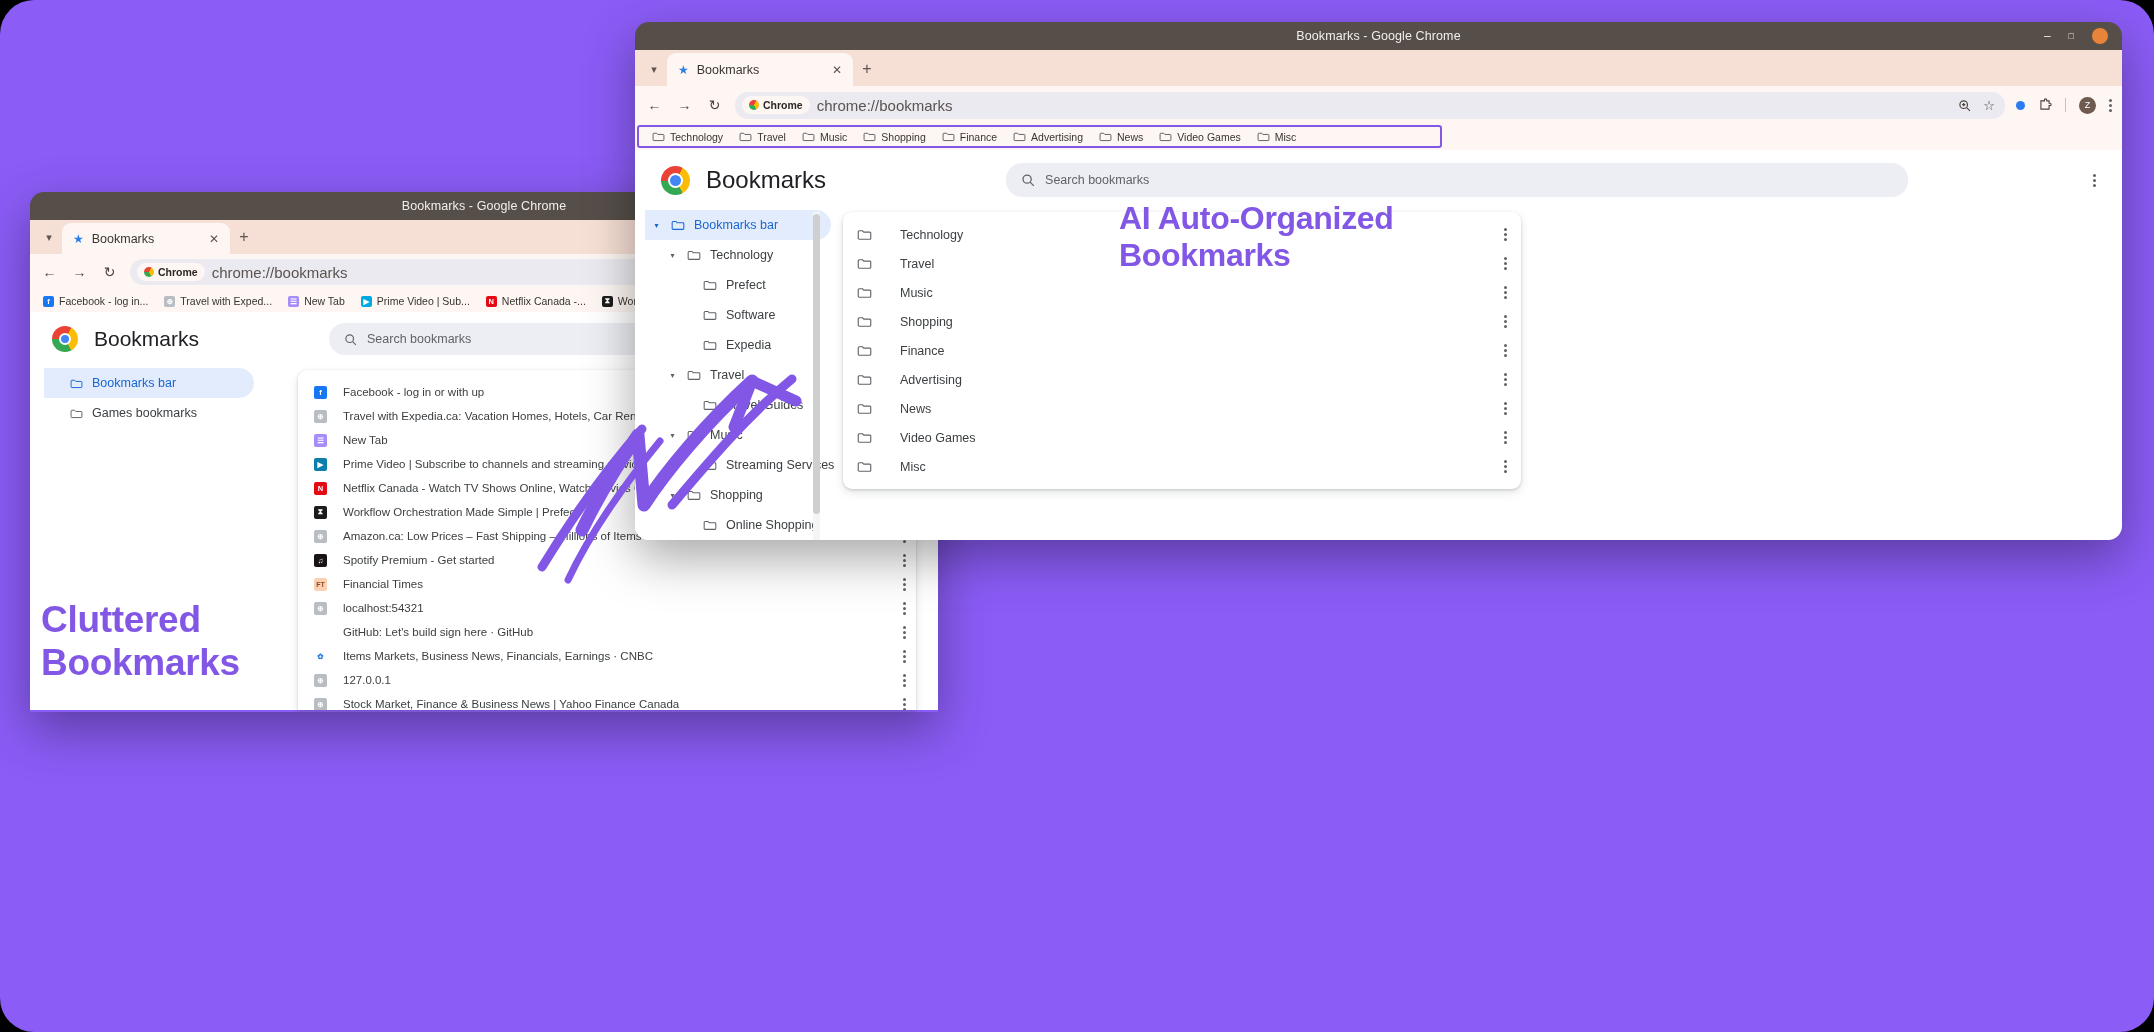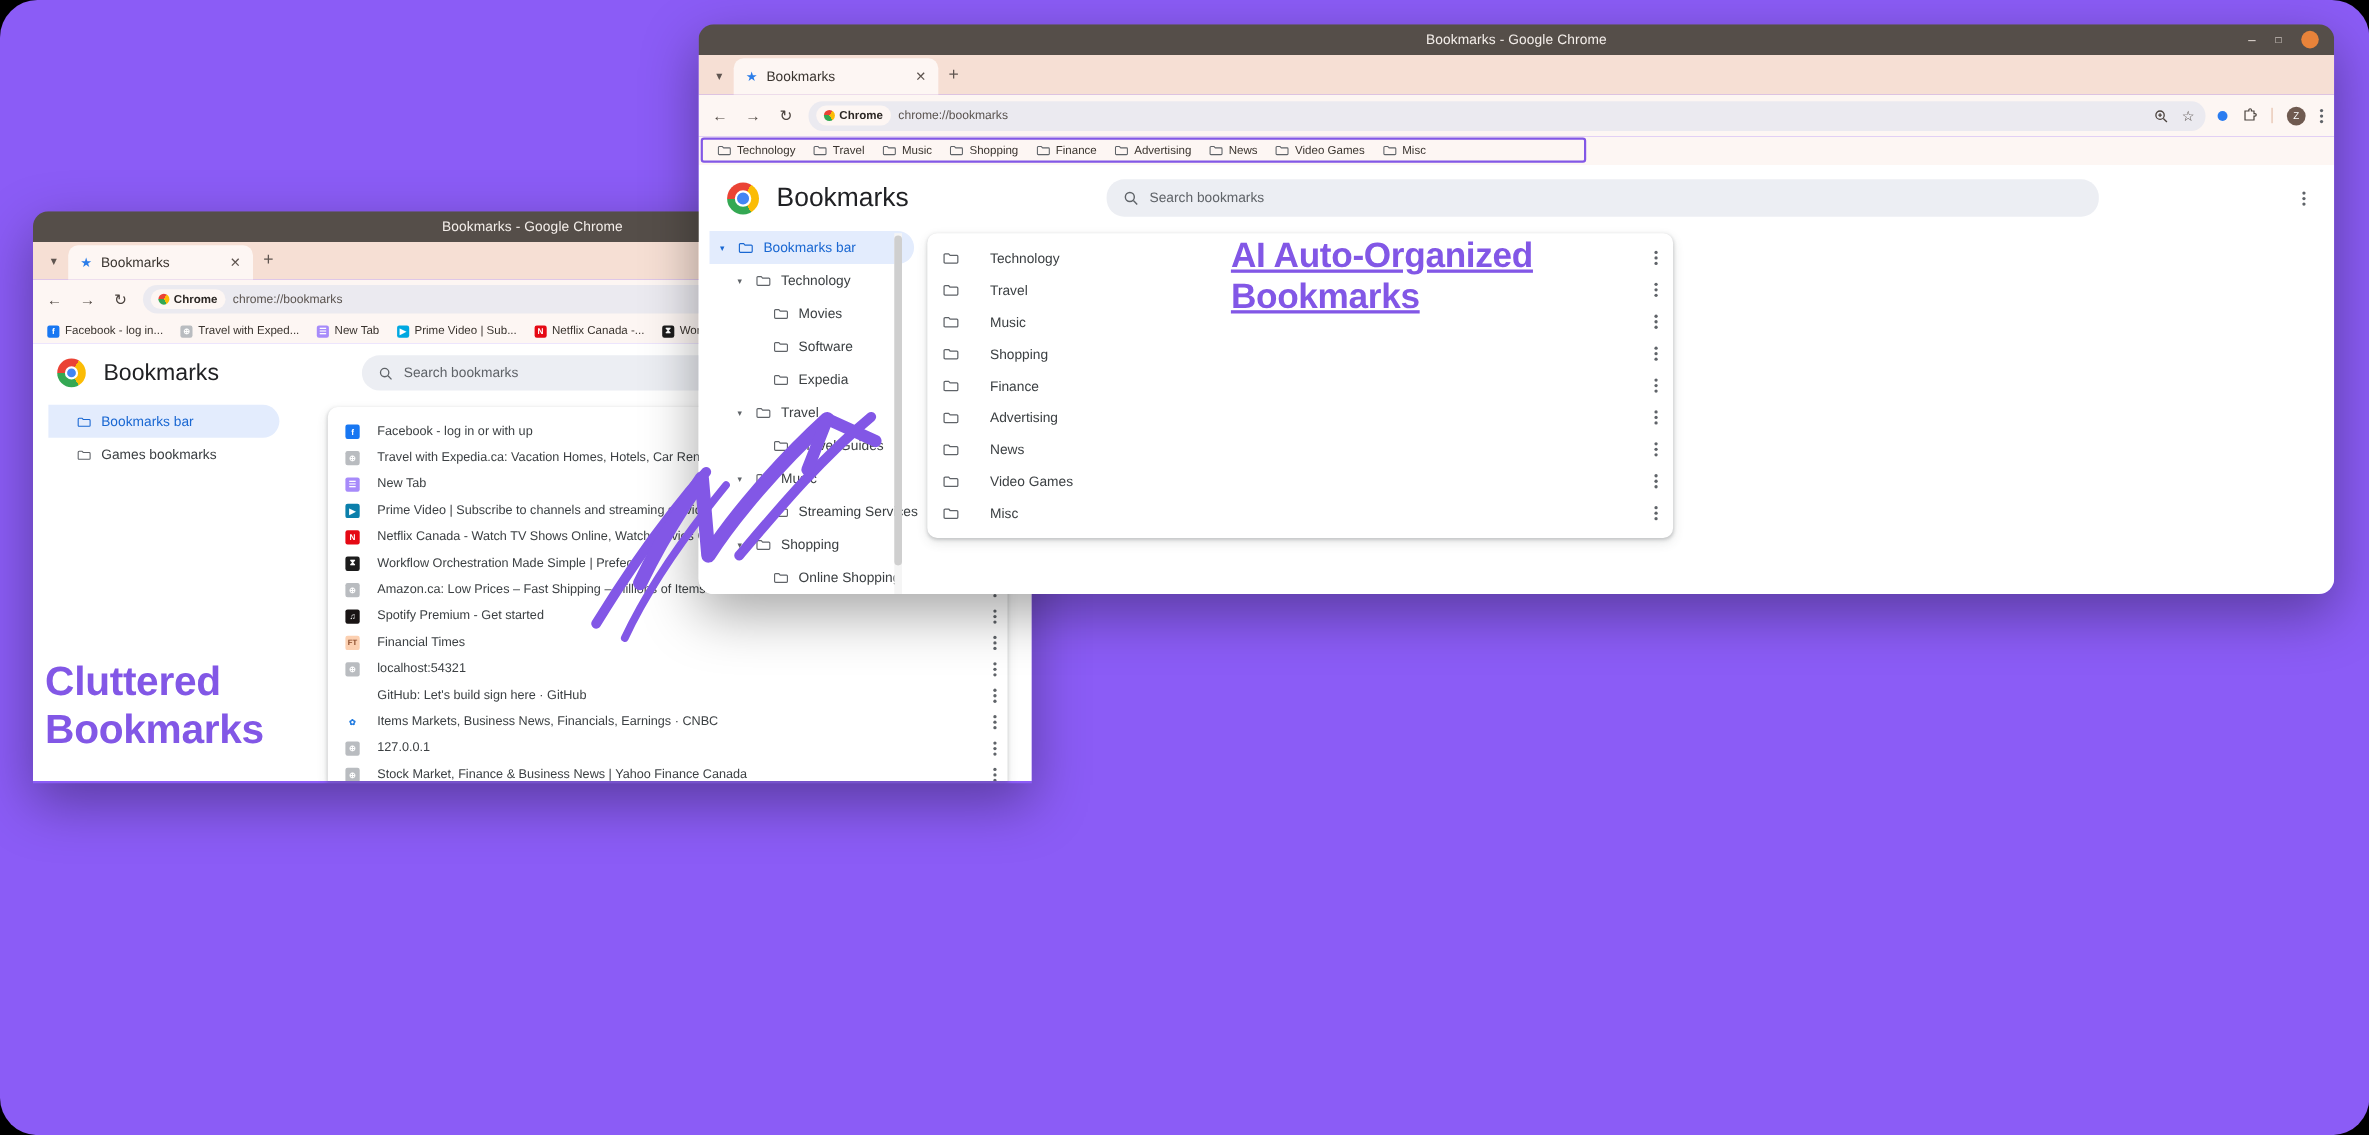--- a/index.html
+++ b/index.html
@@ -43,21 +43,21 @@
 
   .toolbar { height:36px; background:#fdf6f3; display:flex; align-items:center;
       padding:0 10px; gap:11px; }
   .navic { width:19px; height:19px; display:flex; align-items:center;
       justify-content:center; color:#4b433e; font-size:14px; }
   .omni { flex:1; height:26px; background:#ebeaf0; border-radius:13px;
       display:flex; align-items:center; padding:0 6px 0 7px; gap:7px; }
   .chip { height:18px; background:#fdf6f3; border-radius:9px; display:flex;
       align-items:center; gap:4px; padding:0 7px; font-size:10.5px;
       color:#2c2724; font-weight:bold; }
-  .omni .url { font-size:11px; color:#5a534f; flex:1; }
+  .omni .url { font-size:15px; color:#5a534f; flex:1; }
   .omni-r { display:flex; align-items:center; gap:12px; padding-right:4px;
       color:#4b433e; font-size:11.5px; }
   .tb-r { display:flex; align-items:center; gap:13px; color:#4b433e;
       font-size:12px; }
   .bluedot { width:9px; height:9px; border-radius:50%; background:#2a7cf0; }
   .avatar { width:17px; height:17px; border-radius:50%; background:#6f5a50;
       color:#fff; font-size:9px; display:flex; align-items:center;
       justify-content:center; }
   .vsep { width:1px; height:14px; background:#e3b9a4; }
 
@@ -530,21 +530,21 @@
             </span>
             <span>Technology</span>
           </div>
           <div class="tree-row" style="padding-left: 38px;">
             <span class="caret"></span>
             <span class="fold" style="width:14px;height:12px">
               <svg viewBox="0 0 24 20" fill="none" stroke="#5f6368" stroke-width="1.8" stroke-linejoin="round">
                 <path d="M2 5.5a1.5 1.5 0 0 1 1.5-1.5h5.2l2 2.2h9.8A1.5 1.5 0 0 1 22 7.7V16a1.5 1.5 0 0 1-1.5 1.5h-17A1.5 1.5 0 0 1 2 16z"></path>
               </svg>
             </span>
-            <span>Movies</span>
+            <span>Prefect</span>
           </div>
           <div class="tree-row" style="padding-left: 38px;">
             <span class="caret"></span>
             <span class="fold" style="width:14px;height:12px">
               <svg viewBox="0 0 24 20" fill="none" stroke="#5f6368" stroke-width="1.8" stroke-linejoin="round">
                 <path d="M2 5.5a1.5 1.5 0 0 1 1.5-1.5h5.2l2 2.2h9.8A1.5 1.5 0 0 1 22 7.7V16a1.5 1.5 0 0 1-1.5 1.5h-17A1.5 1.5 0 0 1 2 16z"></path>
               </svg>
             </span>
             <span>Software</span>
           </div>
@@ -732,21 +732,21 @@
               <span class="pname">Misc</span>
               <span class="dots3">
                 <i></i>
                 <i></i>
                 <i></i>
               </span>
             </div>
           </div>
       </div>
 
-      <div class="anno" style="left:484px; top:64px; font-size:32px;text-decoration:underline;">
+      <div class="anno" style="left:484px; top:50px; font-size:32px;">
         <div>AI Auto-Organized</div>
         <div>Bookmarks</div>
       </div>
     </div>
   </div>
 
   <svg style="position:absolute; left:520px; top:355px; width:340px; height:240px; pointer-events:none;" viewBox="0 0 340 240">
     <g fill="none" stroke="#8257e6" stroke-linecap="round" stroke-linejoin="round">
       <path d="M22 212 C 60 150, 90 110, 122 74" stroke-width="9"></path>
       <path d="M48 225 C 70 178, 104 130, 140 86" stroke-width="7"></path>

